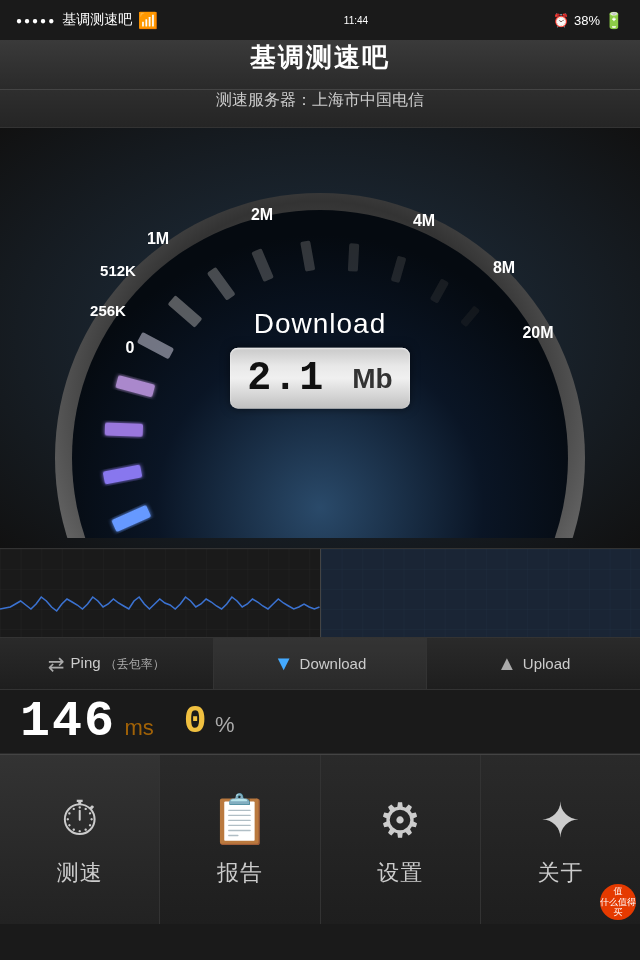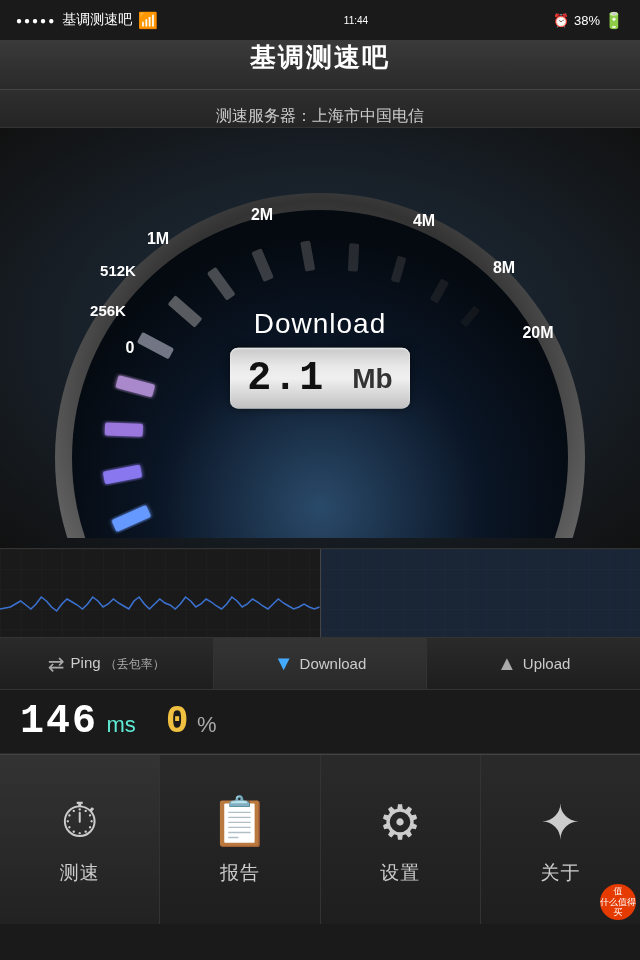--- a/index.html
+++ b/index.html
@@ -42,21 +42,21 @@
       font-weight: bold;
       color: white;
       letter-spacing: 2px;
     }
 
     
     .server-bar {
       background: linear-gradient(180deg, #2e2e2e 0%, #252525 100%);
       height: 38px;
       display: flex;
-      align-items: flex-end;
+      align-items: flex-start;
       justify-content: center;
       border-bottom: 1px solid #333;
     }
     .server-text {
       font-size: 16px;
       color: #ccc;
     }
 
     
     .gauge-container {
@@ -187,29 +187,29 @@
     .stats-row {
       height: 64px;
       background: #1a1a1a;
       display: flex;
       align-items: center;
       padding: 0 20px;
       gap: 30px;
       border-bottom: 1px solid #2a2a2a;
     }
     .stat-value {
-      font-size: 40px;
+      font-size: 50px;
       font-weight: bold;
       color: white;
       font-family: 'Courier New', monospace;
       letter-spacing: 2px;
     }
     .stat-unit {
       font-size: 22px;
-      color: #5eead4;
+      color: #a16207;
       margin-left: 4px;
     }
     .stat-percent {
       font-size: 38px;
       font-weight: bold;
       color: #f0c040;
       font-family: 'Courier New', monospace;
     }
     .stat-percent-unit {
       font-size: 22px;
@@ -237,21 +237,21 @@
     }
     .nav-item:last-child { border-right: none; }
     .nav-item.active {
       background: linear-gradient(180deg, #333 0%, #222 100%);
     }
     .nav-icon {
       font-size: 48px;
       color: #ccc;
     }
     .nav-label {
-      font-size: 19px;
+      font-size: 22px;
       color: #ccc;
       letter-spacing: 1px;
     }
   </style>
 </head>
 <body>
 
 <div class="status-bar">
   <div class="status-left">
 

